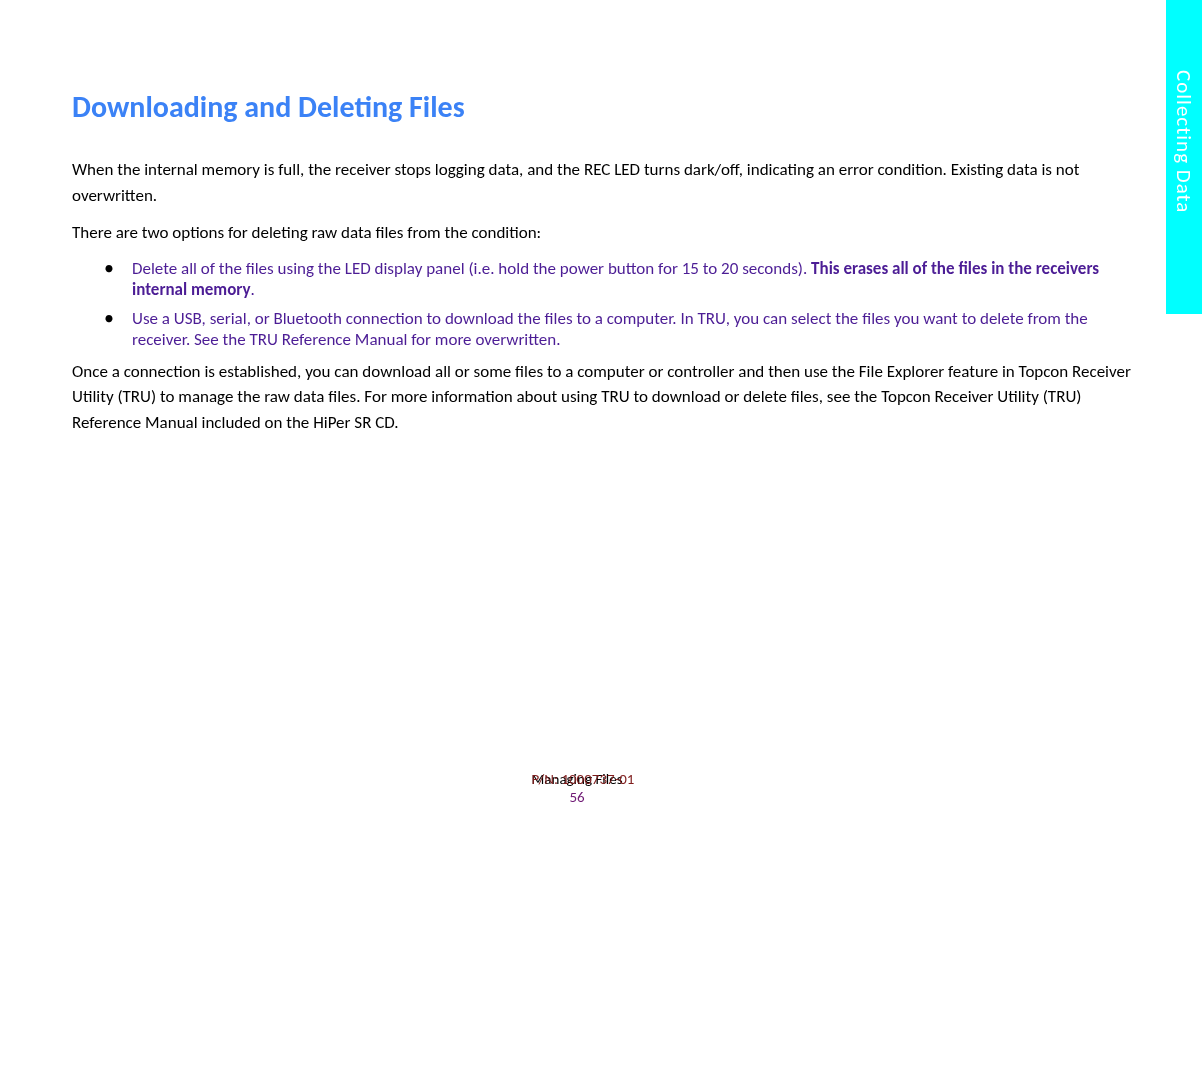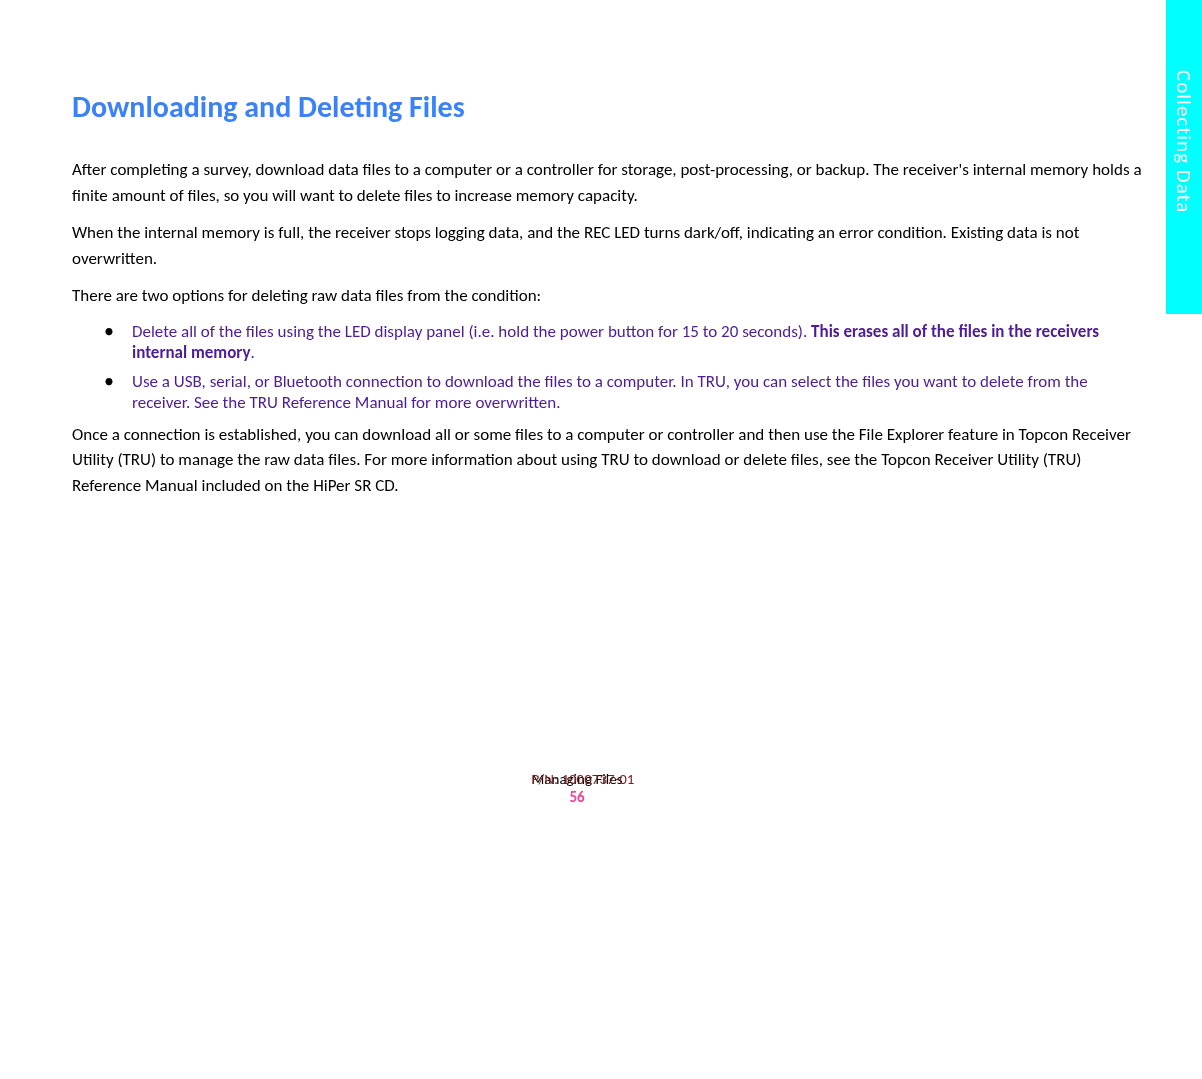--- a/index.html
+++ b/index.html
@@ -95,36 +95,35 @@
     .footer-left {
       color: #000000;
     }
     .footer-center {
       color: #7f1d1d;
       position: absolute;
       left: 50%;
       transform: translateX(-50%);
     }
     .footer-right {
-      font-weight: 700;
-      color: #ec4899;
+      font-weight: 400;
+      color: #701a75;
       text-align: right;
     }
   </style>
 </head>
 <body>
 
 <div class="side-tab">
   <span class="side-tab-text">Collecting Data</span>
 </div>
 
 <div class="content">
   <h1 class="heading">Downloading and Deleting Files</h1>
 
-  <p class="para">After completing a survey, download data files to a computer or a controller for storage, post-processing, or backup. The receiver's internal memory holds a finite amount of files, so you will want to delete files to increase memory capacity.</p>
 
   <p class="para">When the internal memory is full, the receiver stops logging data, and the REC LED turns dark/off, indicating an error condition. Existing data is not overwritten.</p>
 
   <p class="para">There are two options for deleting raw data files from the condition:</p>
 
   <ul class="bullet-list">
     <li>
       <span>Delete all of the files using the LED display panel (i.e. hold the power button for 15 to 20 seconds). </span><span class="bold">This erases all of the files in the receivers internal memory</span><span>.</span>
     </li>
     <li>

